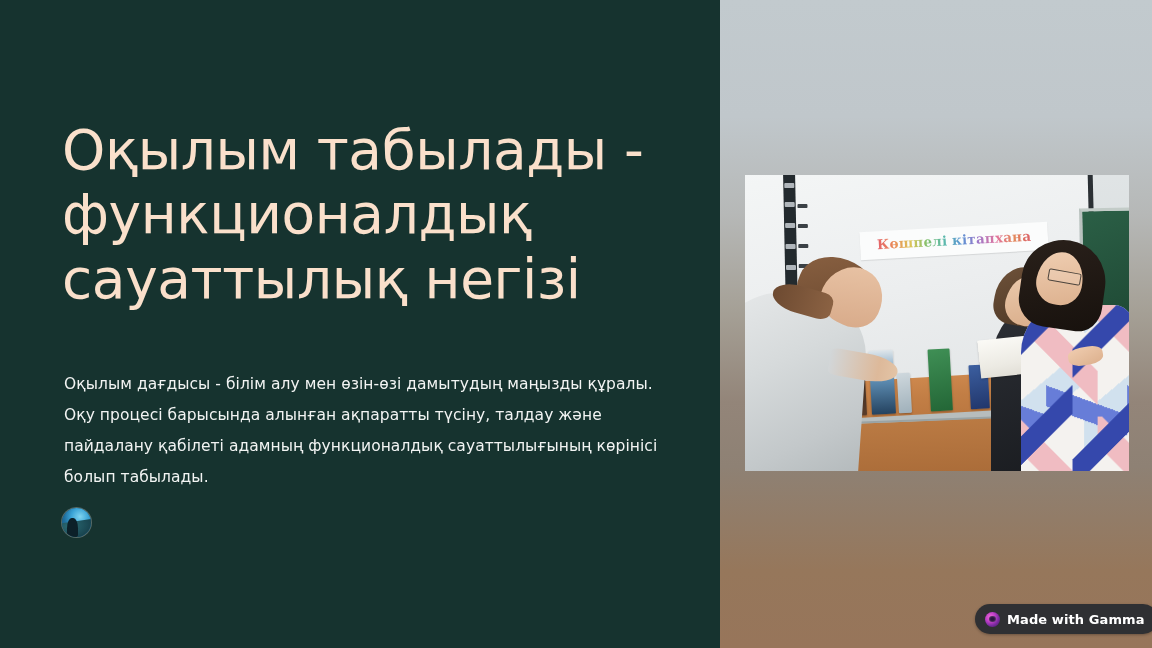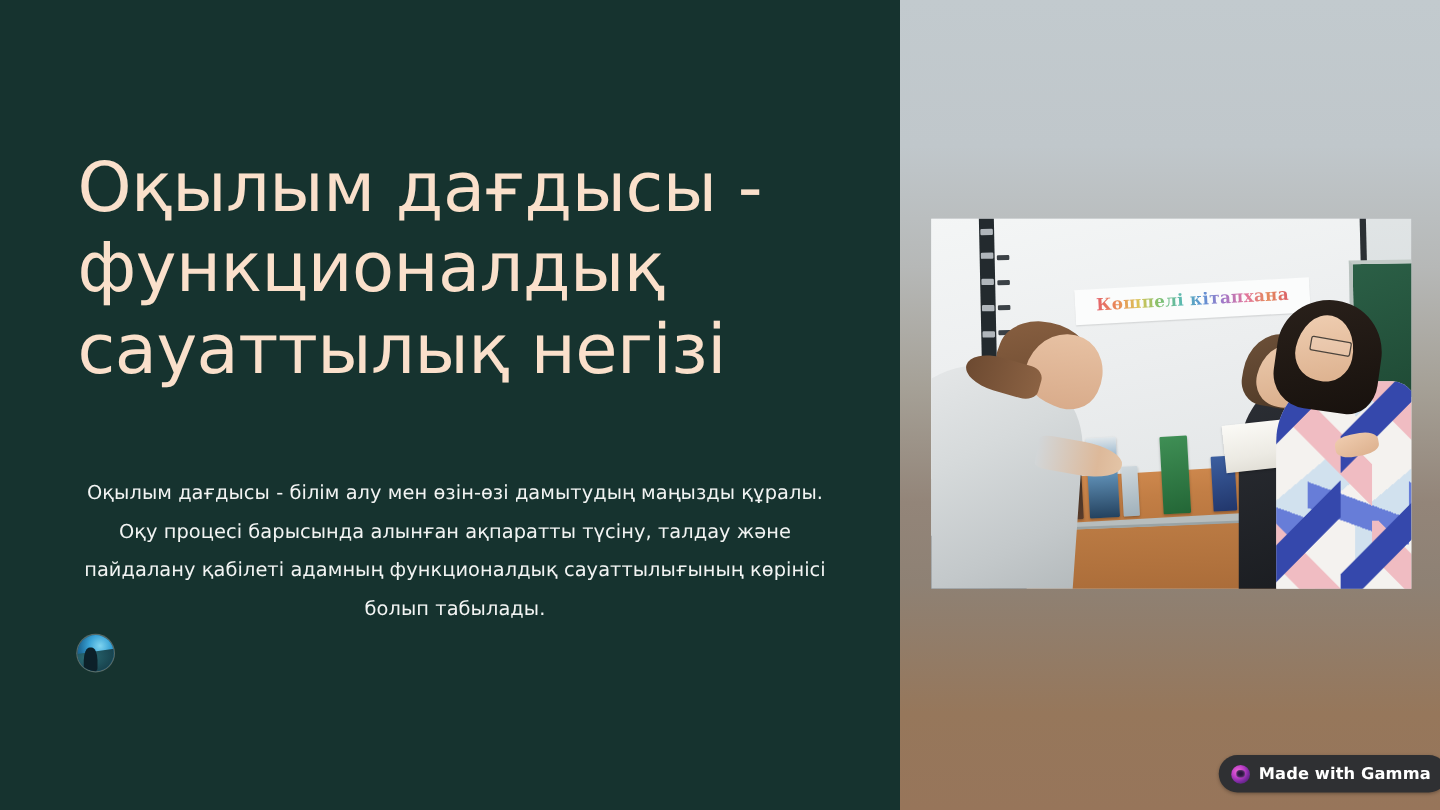--- a/index.html
+++ b/index.html
@@ -47,23 +47,22 @@
     line-height: 1.17;
     font-weight: 400;
     letter-spacing: -0.4px;
     font-family: "DejaVu Sans", "Liberation Sans", sans-serif;
     white-space: pre-line;
   }
 
   .body-block {
     position: absolute;
     left: 64px;
-    top: 379px;
+    top: 369px;
     width: 600px;
-    text-align: center;
   }
 
   .slide-body {
     margin: 0;
     color: #f2f4f3;
     font-size: 15.5px;
     line-height: 2.0;
     font-weight: 400;
     letter-spacing: 0.05px;
   }
@@ -530,21 +529,21 @@
   }
 </style>
 </head>
 <body>
 
 <div class="slide">
 
   <div class="left-panel">
 
     <div class="title-block">
-      <h1 class="slide-title">Оқылым дағдысы - функционалдық сауаттылық негізі</h1>
+      <h1 class="slide-title">Оқылым табылады - функционалдық сауаттылық негізі</h1>
     </div>
 
     <div class="body-block">
       <p class="slide-body">Оқылым дағдысы - білім алу мен өзін-өзі дамытудың маңызды құралы. Оқу процесі барысында алынған ақпаратты түсіну, талдау және пайдалану қабілеті адамның функционалдық сауаттылығының көрінісі болып табылады.</p>
     </div>
 
     <div class="byline">
       <div class="avatar">
         <div class="av-sky"></div>
         <div class="av-land"></div>

